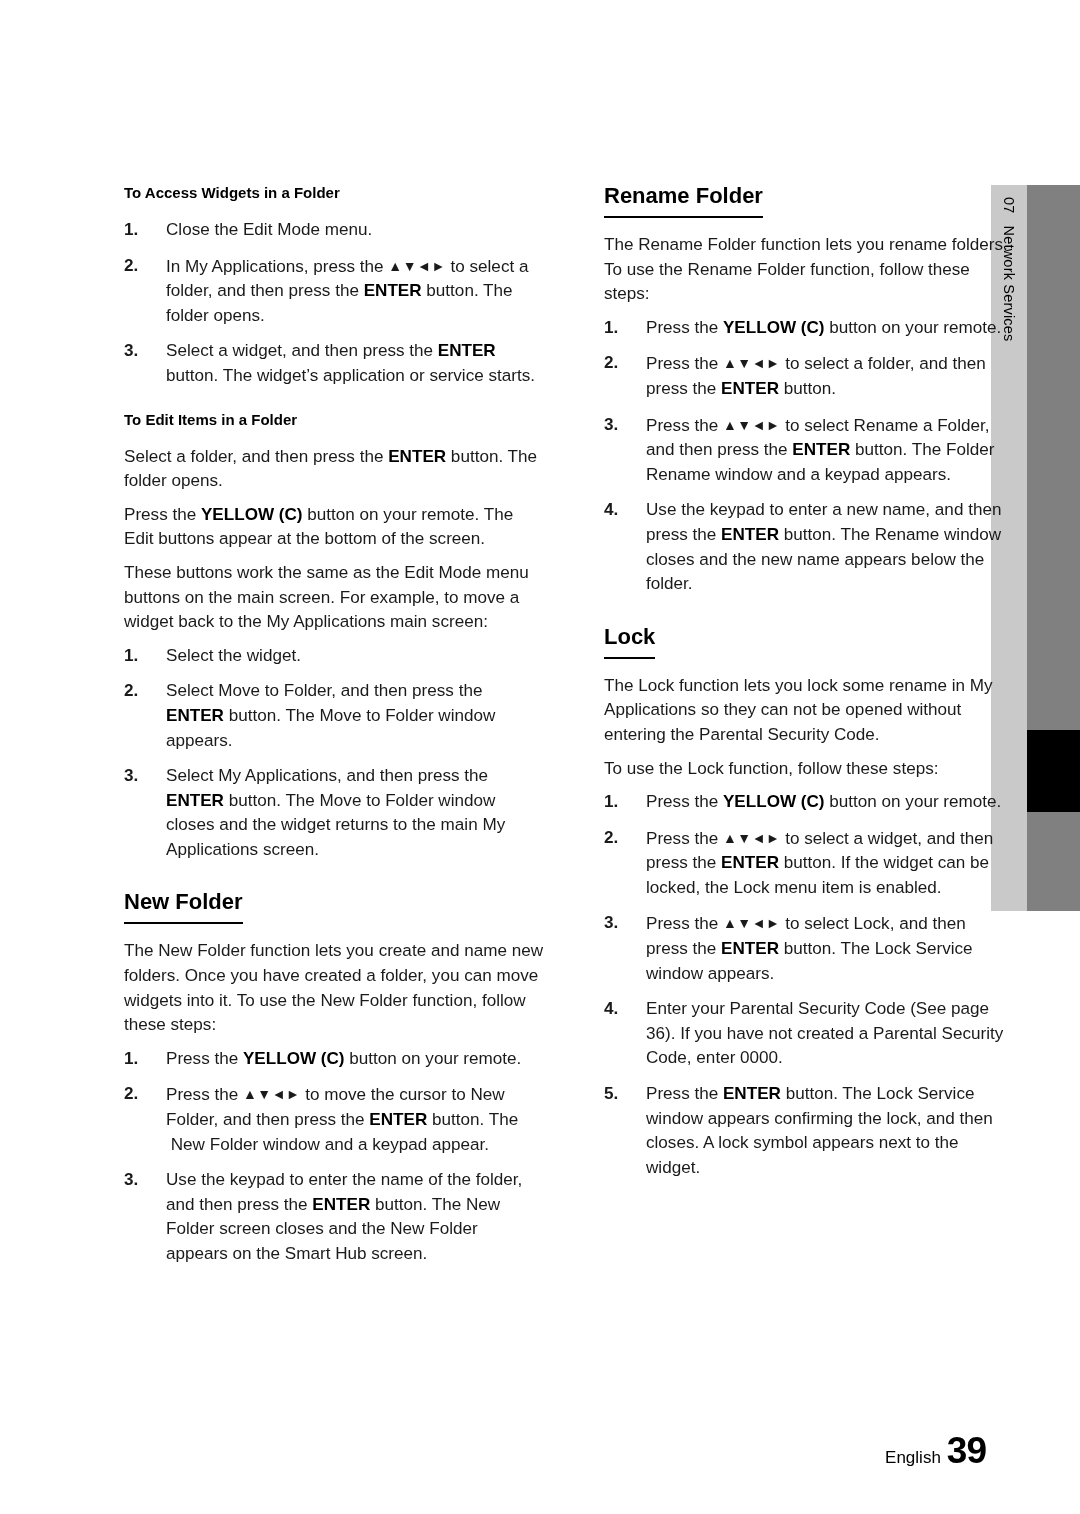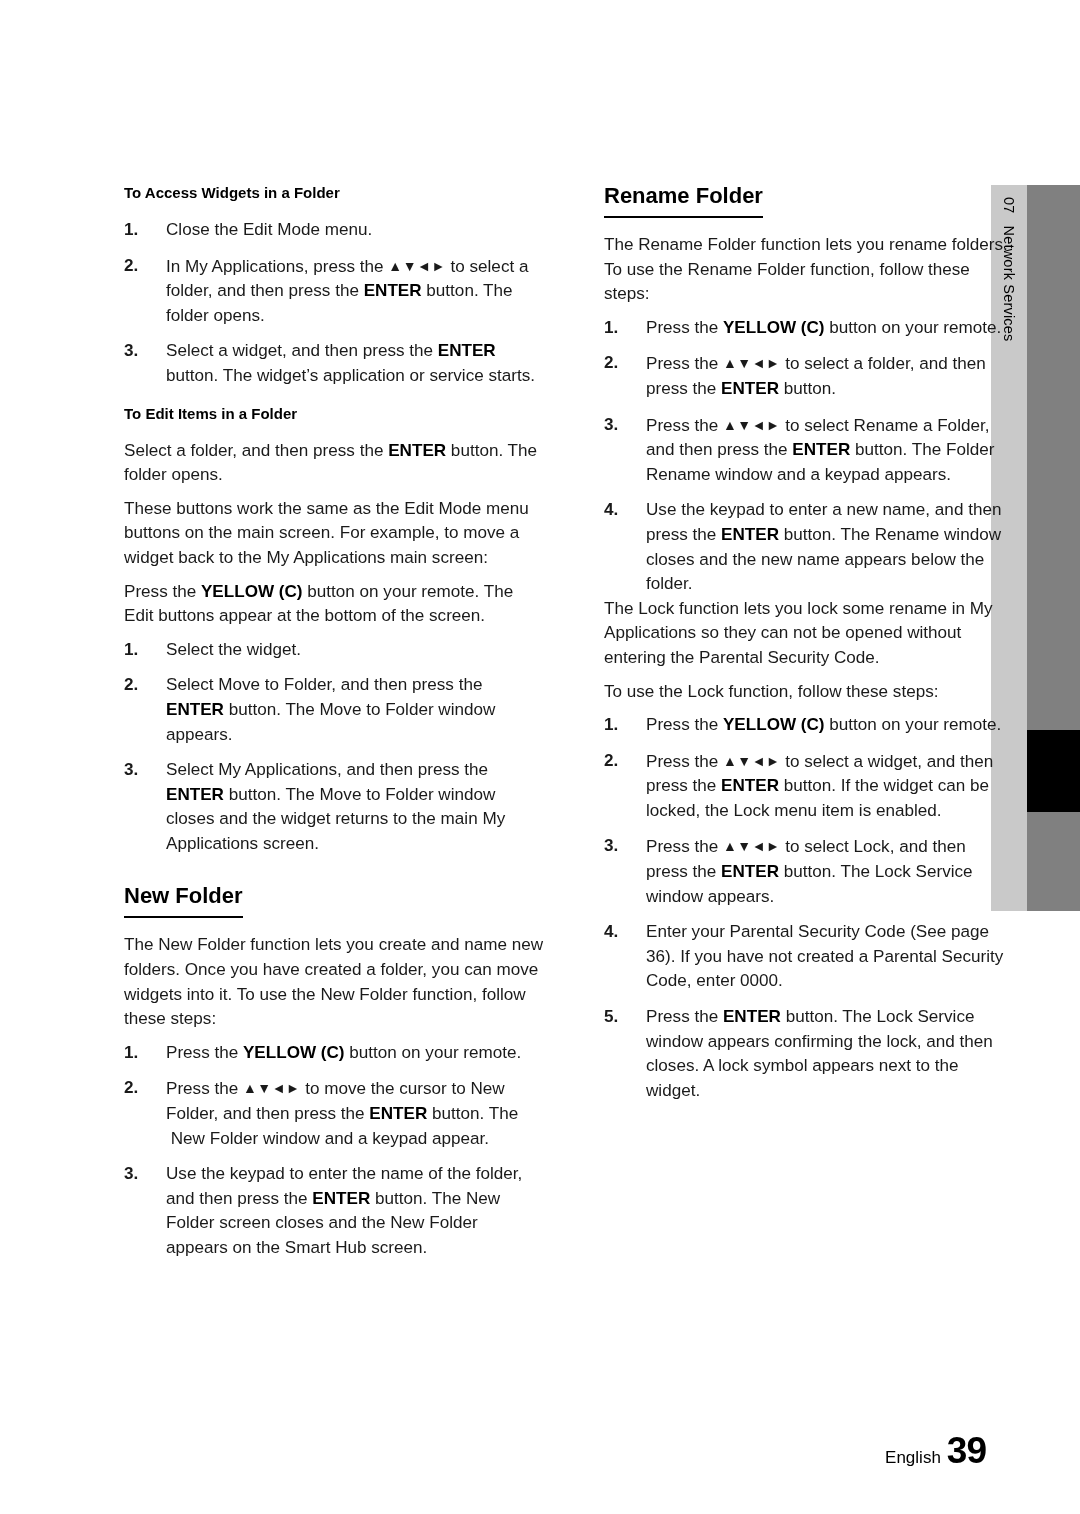--- a/index.html
+++ b/index.html
@@ -111,21 +111,21 @@
   }
   .heading-wrap.first { margin-top: 0; }
 
   h3.sub-heading {
     font-size: 15px;
     font-weight: bold;
     margin: 0 0 14px 0;
     line-height: 22px;
     color: #000;
   }
-  h3.sub-heading.spaced { margin-top: 14px; }
+  h3.sub-heading.spaced { margin-top: 20px; }
 
   
   p.para {
     margin: 0 0 9px 0;
   }
 
   
   ol.steps {
     list-style: none;
     margin: 0;
@@ -192,22 +192,22 @@
   <h3 class="sub-heading">To Access Widgets in a Folder</h3>
   <ol class="steps">
       <li><span class="num">1.</span><span>Close the Edit Mode menu.</span></li>
       <li><span class="num">2.</span><span>In My Applications, press the <span class="arrows">▲▼◄►</span> to select a folder, and then press the <b>ENTER</b> button. The folder opens.</span></li>
       <li><span class="num">3.</span><span>Select a widget, and then press the <b>ENTER</b> button. The widget’s application or service starts.</span></li>
     </ol>
 
   <h3 class="sub-heading spaced">To Edit Items in a Folder</h3>
   <div>
       <p class="para">Select a folder, and then press the <b>ENTER</b> button. The folder opens.</p>
+      <p class="para">Press the <b>YELLOW (C)</b> button on your remote. The Edit buttons appear at the bottom of the screen.</p>
       <p class="para">These buttons work the same as the Edit Mode menu buttons on the main screen. For example, to move a widget back to the My Applications main screen:</p>
-      <p class="para">Press the <b>YELLOW (C)</b> button on your remote. The Edit buttons appear at the bottom of the screen.</p>
     </div>
   <ol class="steps list-block">
       <li><span class="num">1.</span><span>Select the widget.</span></li>
       <li><span class="num">2.</span><span>Select Move to Folder, and then press the <b>ENTER</b> button. The Move to Folder window appears.</span></li>
       <li><span class="num">3.</span><span>Select My Applications, and then press the <b>ENTER</b> button. The Move to Folder window closes and the widget returns to the main My Applications screen.</span></li>
     </ol>
 
   <div class="heading-wrap">
     <h2 class="section-heading">New Folder</h2>
   </div>
@@ -226,20 +226,23 @@
     <h2 class="section-heading">Rename Folder</h2>
   </div>
   <p class="para">The Rename Folder function lets you rename folders. To use the Rename Folder function, follow these steps:</p>
   <ol class="steps list-block">
       <li><span class="num">1.</span><span>Press the <b>YELLOW (C)</b> button on your remote.</span></li>
       <li><span class="num">2.</span><span>Press the <span class="arrows">▲▼◄►</span> to select a folder, and then press the <b>ENTER</b> button.</span></li>
       <li><span class="num">3.</span><span>Press the <span class="arrows">▲▼◄►</span> to select Rename a Folder, and then press the <b>ENTER</b> button. The Folder Rename window and a keypad appears.</span></li>
       <li><span class="num">4.</span><span>Use the keypad to enter a new name, and then press the <b>ENTER</b> button. The Rename window closes and the new name appears below the folder.</span></li>
     </ol>
 
+  <div class="heading-wrap">
+    <h2 class="section-heading">Lock</h2>
+  </div>
   <p class="para">The Lock function lets you lock some rename in My Applications so they can not be opened without entering the Parental Security Code.</p>
   <p class="para">To use the Lock function, follow these steps:</p>
   <ol class="steps list-block">
       <li><span class="num">1.</span><span>Press the <b>YELLOW (C)</b> button on your remote.</span></li>
       <li><span class="num">2.</span><span>Press the <span class="arrows">▲▼◄►</span> to select a widget, and then press the <b>ENTER</b> button. If the widget can be locked, the Lock menu item is enabled.</span></li>
       <li><span class="num">3.</span><span>Press the <span class="arrows">▲▼◄►</span> to select Lock, and then press the <b>ENTER</b> button. The Lock Service window appears.</span></li>
       <li><span class="num">4.</span><span>Enter your Parental Security Code (See page 36). If you have not created a Parental Security Code, enter 0000.</span></li>
       <li><span class="num">5.</span><span>Press the <b>ENTER</b> button. The Lock Service window appears confirming the lock, and then closes. A lock symbol appears next to the widget.</span></li>
     </ol>
 

